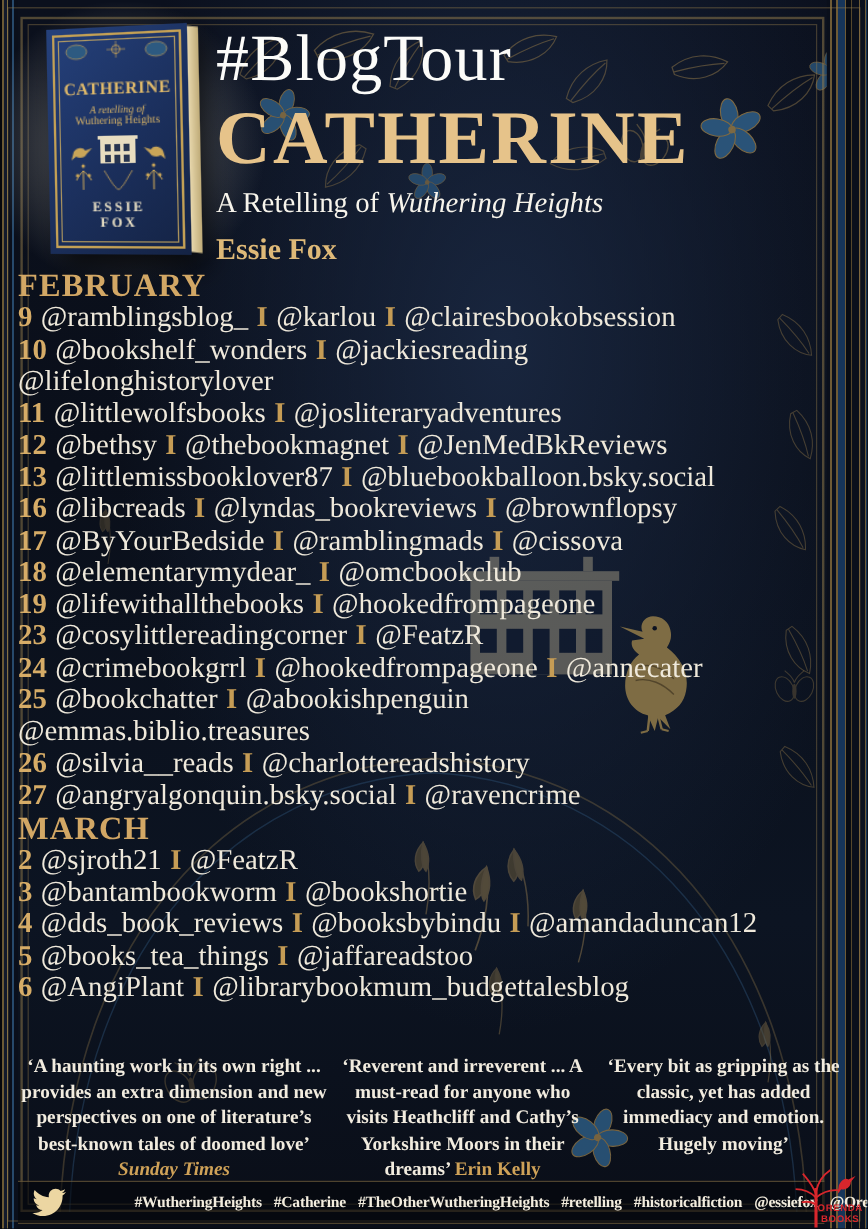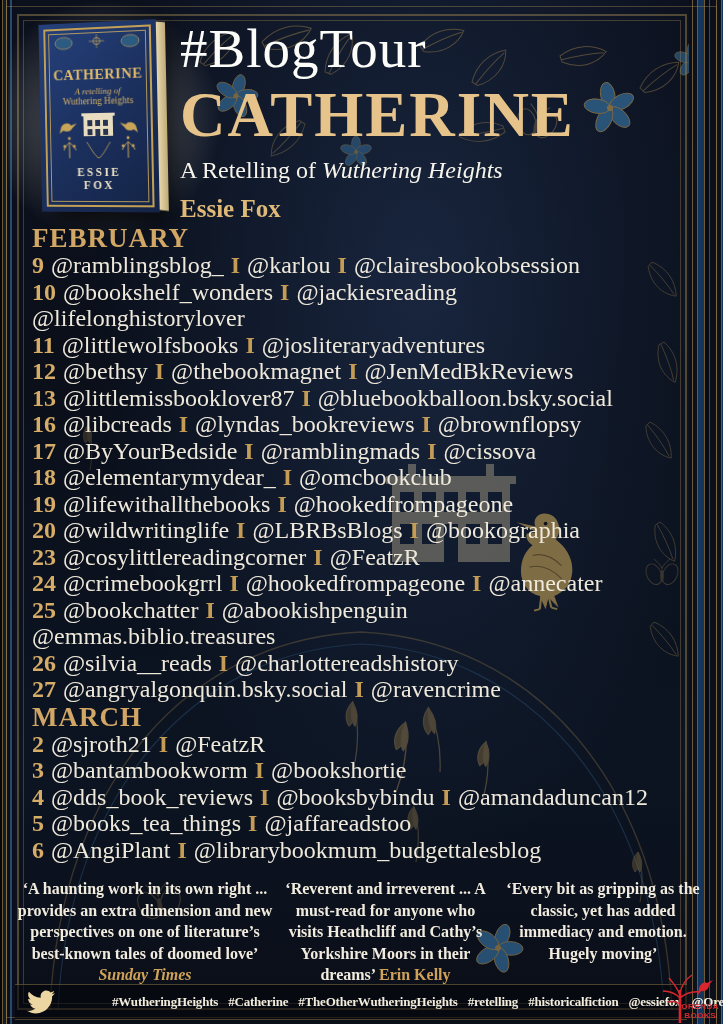--- a/index.html
+++ b/index.html
@@ -39,21 +39,21 @@
   .cover-author{margin-top:2px;font-size:11.5px;letter-spacing:2.5px;color:#efe5c8;font-weight:bold;line-height:13px;}
 
   .header-text{position:absolute;top:18px;left:180px;right:16px;text-align:left;}
   .blogtour{font-size:55px;line-height:62px;color:#fcfcf9;letter-spacing:1px;}
   .main-title{font-size:63px;line-height:64px;font-weight:bold;color:#e6c38a;letter-spacing:2px;margin-top:3px;}
   .subtitle{font-size:24px;line-height:33px;color:#f7f4eb;margin-top:7px;}
   .subtitle em{font-style:italic;}
   .author{font-size:25px;line-height:28px;font-weight:bold;color:#deb978;margin-top:8px;}
 
   
-  .schedule{position:absolute;top:224px;left:32px;right:6px;}
+  .schedule{position:absolute;top:224px;left:15px;right:6px;}
   .month{font-size:27px;font-weight:bold;color:#d2a765;letter-spacing:1px;line-height:28px;}
   .sched-line{font-size:24px;line-height:26.5px;color:#efe9db;white-space:nowrap;}
   .date{font-weight:bold;color:#d6ac67;margin-right:7px;}
   .sep{font-weight:bold;color:#c59c55;margin:0 7px;}
 
   
   .quotes{position:absolute;top:878px;left:16px;width:693px;display:flex;justify-content:space-between;}
   .quote{text-align:center;font-weight:bold;color:#f2ecdf;font-size:16px;line-height:21.5px;}
   .quote.q0{width:258px;}
   .quote.q1{width:210px;}
@@ -231,21 +231,20 @@
       <div class="sched-line"><span class="date">9</span><span class="handle">@ramblingsblog_</span><span class="sep">I</span><span class="handle">@karlou</span><span class="sep">I</span><span class="handle">@clairesbookobsession</span></div>
       <div class="sched-line"><span class="date">10</span><span class="handle">@bookshelf_wonders</span><span class="sep">I</span><span class="handle">@jackiesreading</span></div>
       <div class="sched-line"><span class="handle">@lifelonghistorylover</span></div>
       <div class="sched-line"><span class="date">11</span><span class="handle">@littlewolfsbooks</span><span class="sep">I</span><span class="handle">@josliteraryadventures</span></div>
       <div class="sched-line"><span class="date">12</span><span class="handle">@bethsy</span><span class="sep">I</span><span class="handle">@thebookmagnet</span><span class="sep">I</span><span class="handle">@JenMedBkReviews</span></div>
       <div class="sched-line"><span class="date">13</span><span class="handle">@littlemissbooklover87</span><span class="sep">I</span><span class="handle">@bluebookballoon.bsky.social</span></div>
       <div class="sched-line"><span class="date">16</span><span class="handle">@libcreads</span><span class="sep">I</span><span class="handle">@lyndas_bookreviews</span><span class="sep">I</span><span class="handle">@brownflopsy</span></div>
       <div class="sched-line"><span class="date">17</span><span class="handle">@ByYourBedside</span><span class="sep">I</span><span class="handle">@ramblingmads</span><span class="sep">I</span><span class="handle">@cissova</span></div>
       <div class="sched-line"><span class="date">18</span><span class="handle">@elementarymydear_</span><span class="sep">I</span><span class="handle">@omcbookclub</span></div>
       <div class="sched-line"><span class="date">19</span><span class="handle">@lifewithallthebooks</span><span class="sep">I</span><span class="handle">@hookedfrompageone</span></div>
-      <div class="sched-line"><span class="date">20</span><span class="handle">@wildwritinglife</span><span class="sep">I</span><span class="handle">@LBRBsBlogs</span><span class="sep">I</span><span class="handle">@bookographia</span></div>
       <div class="sched-line"><span class="date">23</span><span class="handle">@cosylittlereadingcorner</span><span class="sep">I</span><span class="handle">@FeatzR</span></div>
       <div class="sched-line"><span class="date">24</span><span class="handle">@crimebookgrrl</span><span class="sep">I</span><span class="handle">@hookedfrompageone</span><span class="sep">I</span><span class="handle">@annecater</span></div>
       <div class="sched-line"><span class="date">25</span><span class="handle">@bookchatter</span><span class="sep">I</span><span class="handle">@abookishpenguin</span></div>
       <div class="sched-line"><span class="handle">@emmas.biblio.treasures</span></div>
       <div class="sched-line"><span class="date">26</span><span class="handle">@silvia__reads</span><span class="sep">I</span><span class="handle">@charlottereadshistory</span></div>
       <div class="sched-line"><span class="date">27</span><span class="handle">@angryalgonquin.bsky.social</span><span class="sep">I</span><span class="handle">@ravencrime</span></div>
       <div class="month">MARCH</div>
       <div class="sched-line"><span class="date">2</span><span class="handle">@sjroth21</span><span class="sep">I</span><span class="handle">@FeatzR</span></div>
       <div class="sched-line"><span class="date">3</span><span class="handle">@bantambookworm</span><span class="sep">I</span><span class="handle">@bookshortie</span></div>
       <div class="sched-line"><span class="date">4</span><span class="handle">@dds_book_reviews</span><span class="sep">I</span><span class="handle">@booksbybindu</span><span class="sep">I</span><span class="handle">@amandaduncan12</span></div>

